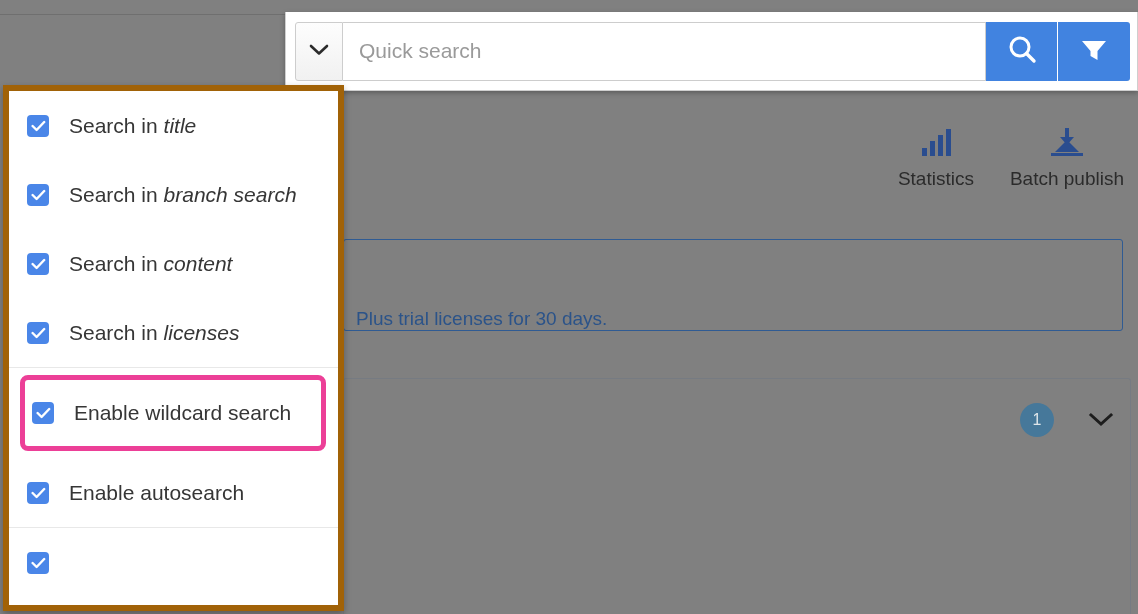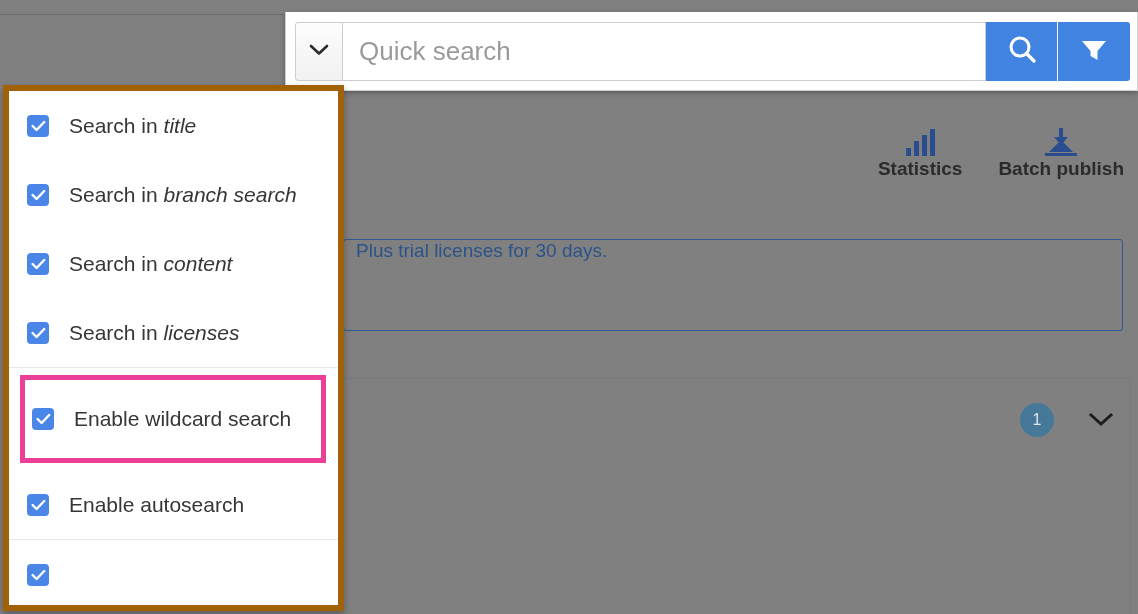--- a/index.html
+++ b/index.html
@@ -36,22 +36,22 @@
     right: 14px;
     top: 126px;
     display: flex;
     align-items: flex-end;
     gap: 36px;
   }
   .toolbar-action {
     display: flex;
     flex-direction: column;
     align-items: center;
-    cursor: pointer;
-    font-weight: bold;
+    gap: 10px;
+    cursor: pointer;
   }
   .toolbar-action .ta-icon {
     display: block;
     line-height: 0;
   }
   .toolbar-action .ta-label {
     font-size: 19px;
     color: #2b2b2b;
     white-space: nowrap;
   }
@@ -60,21 +60,21 @@
   #info-banner {
     position: absolute;
     left: 343px;
     top: 239px;
     width: 780px;
     height: 92px;
     border: 1px solid #2f5b93;
     border-radius: 3px;
     box-sizing: border-box;
     display: flex;
-    align-items: flex-start;
+    align-items: flex-end;
   }
   #info-banner-text {
     font-size: 19px;
     color: #2b5389;
     padding-left: 12px;
     white-space: nowrap;
   }
 
   
   #content-panel {
@@ -139,21 +139,21 @@
     justify-content: center;
     cursor: pointer;
   }
   #quick-search-input {
     flex: 1;
     height: 59px;
     border: 1px solid #cdcdcd;
     border-left: none;
     box-sizing: border-box;
     font-family: "Liberation Sans", sans-serif;
-    font-size: 26px;
+    font-size: 21px;
     color: #3a3a3a;
     padding: 0 16px;
     outline: none;
   }
   #quick-search-input::placeholder { color: #9a9a9a; }
   .search-action-btn {
     width: 72px;
     height: 59px;
     background: #4183e0;
     border: none;
@@ -189,23 +189,23 @@
     align-items: center;
     gap: 20px;
     padding: 0 18px;
     height: 69px;
     box-sizing: border-box;
     cursor: pointer;
   }
   .option-row.highlighted {
     margin: 7px 12px 7px 11px;
     padding: 0 7px;
-    height: 88px;
+    height: 76px;
     border: 5px solid #ec3f97;
-    border-radius: 0;
+    border-radius: 8px;
     text-align: center;
   }
   .cb {
     width: 22px; height: 22px;
     min-width: 22px;
     border-radius: 4px;
     background: #4a86e8;
     display: flex;
     align-items: center;
     justify-content: center;

